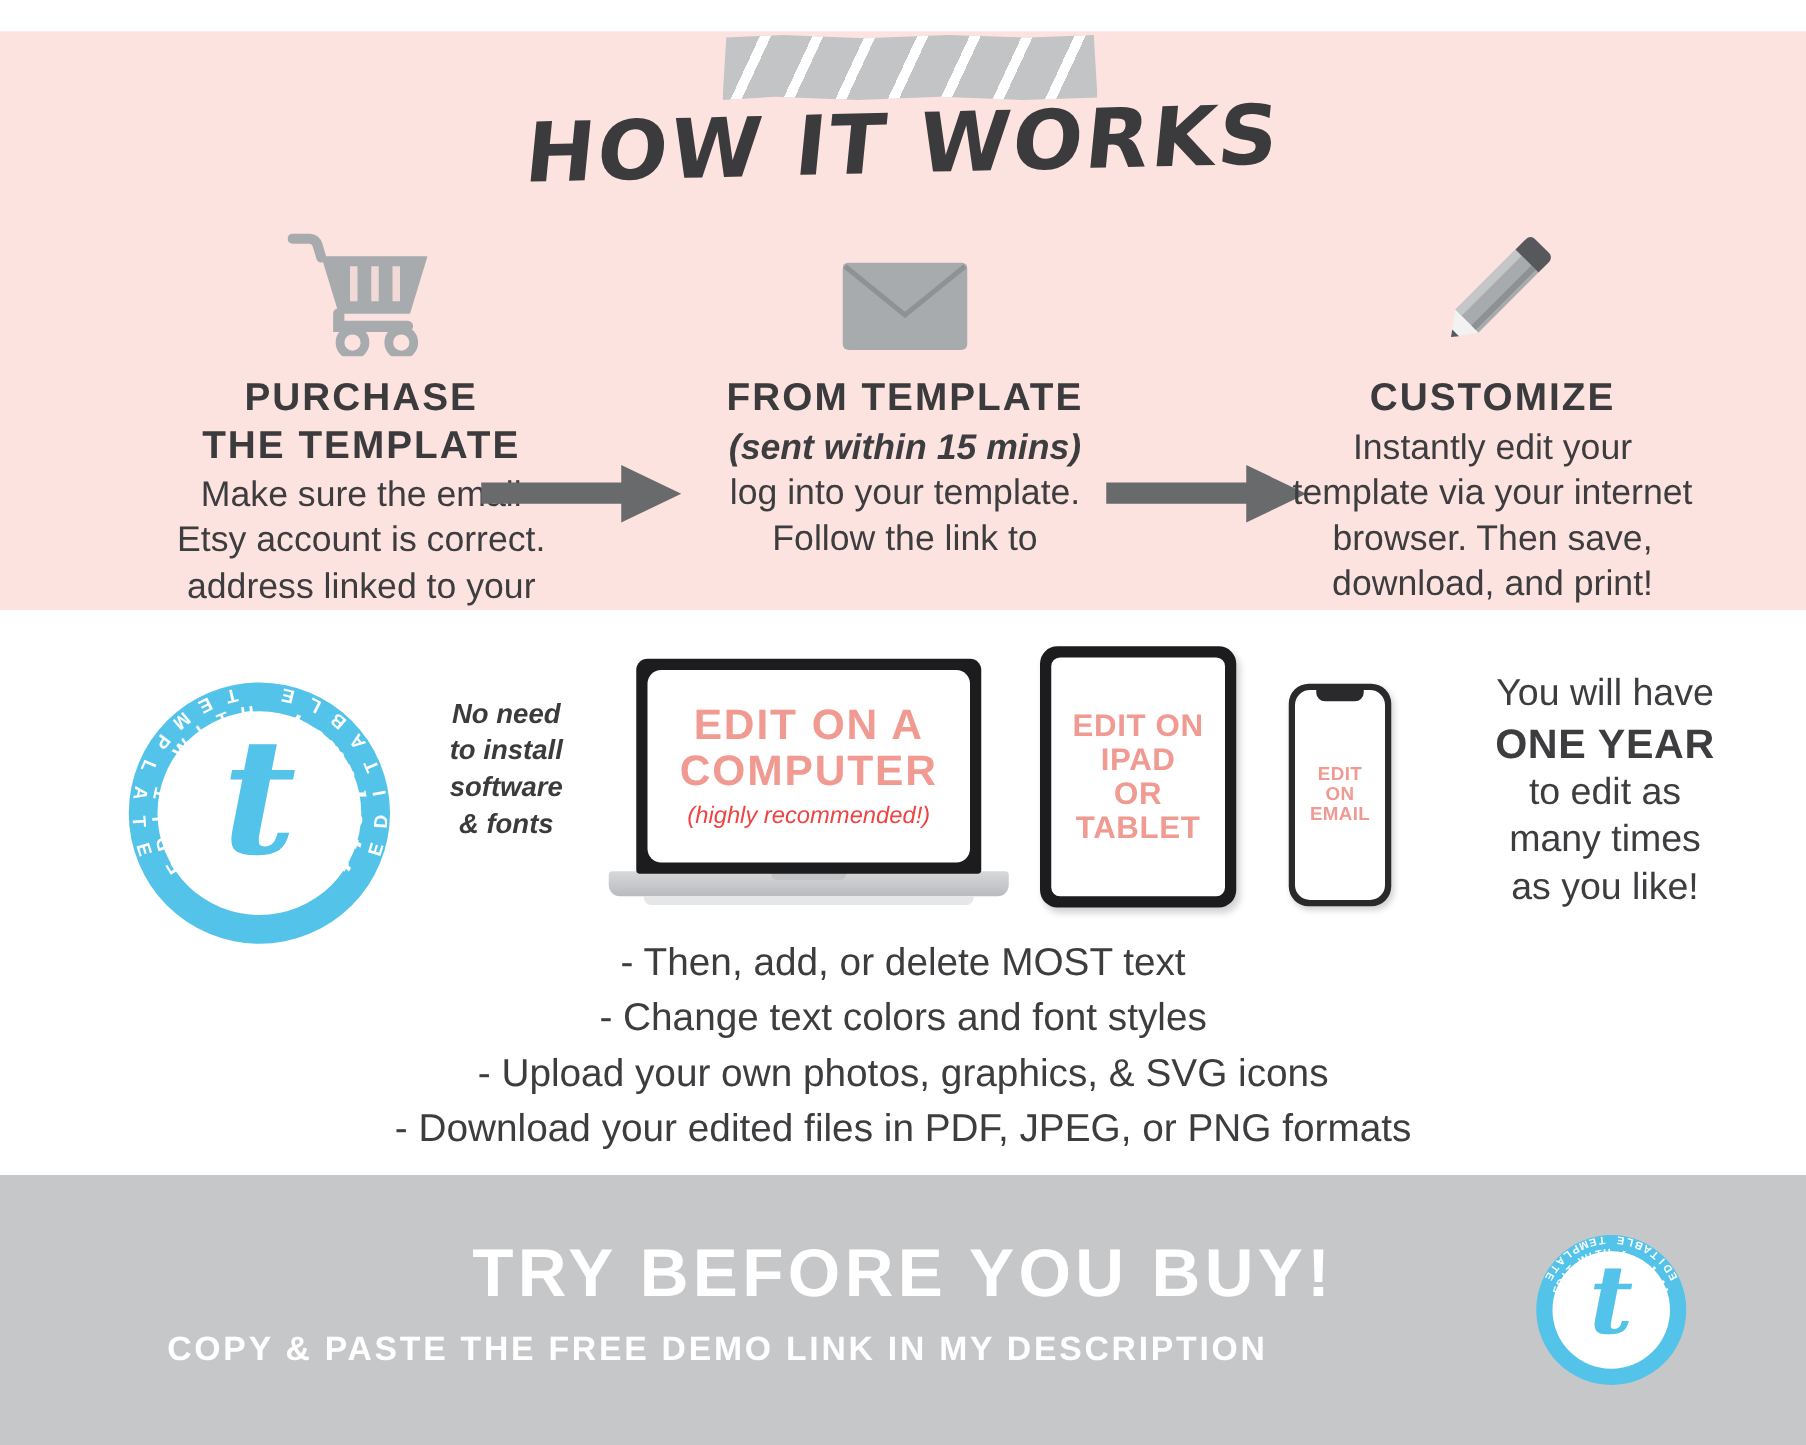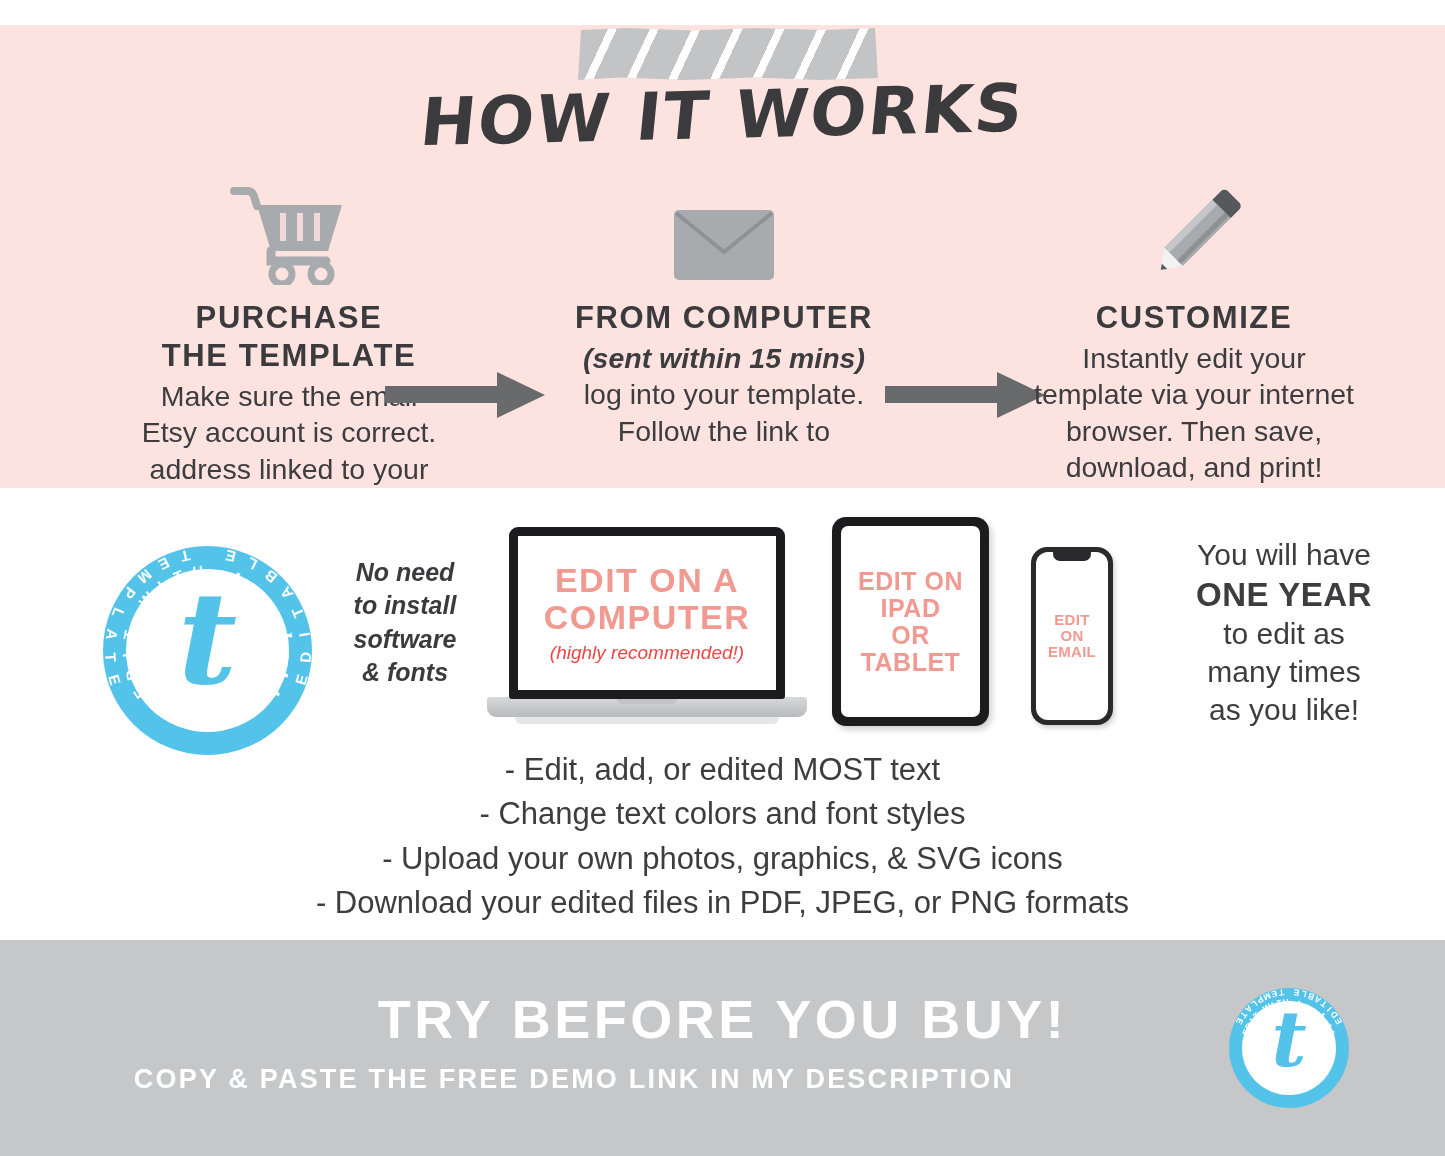--- a/index.html
+++ b/index.html
@@ -113,32 +113,32 @@
   .badge-main .tee { top: 28px; font-size: 128px; line-height: 1; }
   .badge-foot { position: absolute; left: 1229px; top: 988px; width: 120px; height: 120px; }
   .badge-foot .hole { left: 13px; top: 13px; width: 94px; height: 94px; }
   .badge-foot .tee { top: 14px; font-size: 76px; line-height: 1; }
   .badge-foot .ring { background:#53c3ea; }
 
   .noneed {
     position: absolute; left: 330px; top: 556px; width: 150px;
     font-family: "Liberation Sans", sans-serif;
     font-weight: bold; font-style: italic;
-    font-size: 25px; line-height: 1.33; color: #3b3b3d; text-align: center;
+    font-size: 22px; line-height: 1.33; color: #3b3b3d; text-align: center;
   }
 
   
   .laptop { position: absolute; left: 487px; top: 527px; width: 320px; height: 205px; }
   .laptop .lid {
     position: absolute; left: 22px; top: 0; width: 276px; height: 172px;
     background: #1c1c1e; border-radius: 9px 9px 3px 3px; padding: 9px;
   }
   .laptop .screen {
     width: 100%; height: 100%; background: #fff; display: flex;
-    flex-direction: column; align-items: center; justify-content: center;
+    flex-direction: column; align-items: center; justify-content: center; border-radius: 11px;
   }
   .laptop .base {
     position: absolute; left: 0; top: 170px; width: 320px; height: 20px;
     background: linear-gradient(#d8d9db, #b9babd);
     border-radius: 3px 3px 9px 9px;
   }
   .laptop .notch {
     position: absolute; left: 130px; top: 170px; width: 60px; height: 7px;
     background: #c3c4c7; border-radius: 0 0 5px 5px;
   }
@@ -261,21 +261,21 @@
       </div>
 
       <div class="step step-2">
         <div class="icon-box">
           <svg width="100" height="75" viewBox="0 0 100 75">
             <rect x="0" y="0" width="100" height="70" rx="5" fill="#a8abae"></rect>
             <path d="M2 3 L50 42 L98 3" fill="none" stroke="#8f9295" stroke-width="4"></path>
           </svg>
         </div>
         <div class="step-head">
-          <div>FROM COMPUTER</div>
+          <div>FROM TEMPLATE</div>
         </div>
         <div class="step-body">
           <div class="ital">(sent within 15 mins)</div>
           <div>log into your template.</div>
           <div>Follow the link to</div>
         </div>
       </div>
 
       <div class="arrow arrow-2">
         <div class="shaft"></div>
@@ -402,21 +402,21 @@
 
   <div class="oneyear">
     <div>You will have</div>
     <div class="strong">ONE YEAR</div>
     <div>to edit as</div>
     <div>many times</div>
     <div>as you like!</div>
   </div>
 
   <div class="bullets">
-    <div>- Edit, add, or edited MOST text</div>
+    <div>- Then, add, or delete MOST text</div>
     <div>- Change text colors and font styles</div>
     <div>- Upload your own photos, graphics, &amp; SVG icons</div>
     <div>- Download your edited files in PDF, JPEG, or PNG formats</div>
   </div>
 
   <div class="footer">
     <div class="footer-title">TRY BEFORE YOU BUY!</div>
     <div class="footer-sub">COPY &amp; PASTE THE FREE DEMO LINK IN MY DESCRIPTION</div>
   </div>
 

